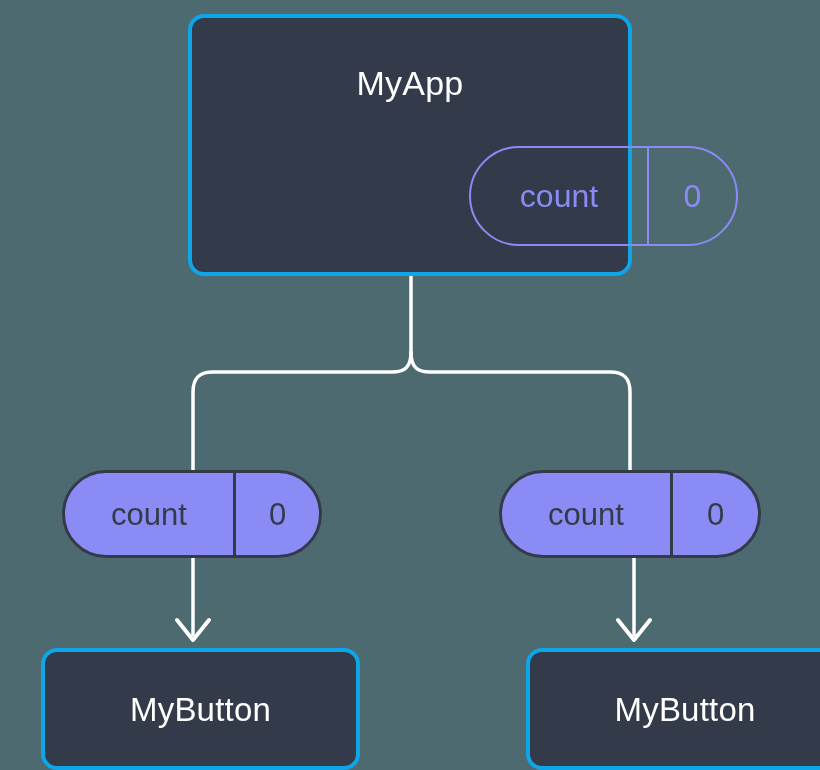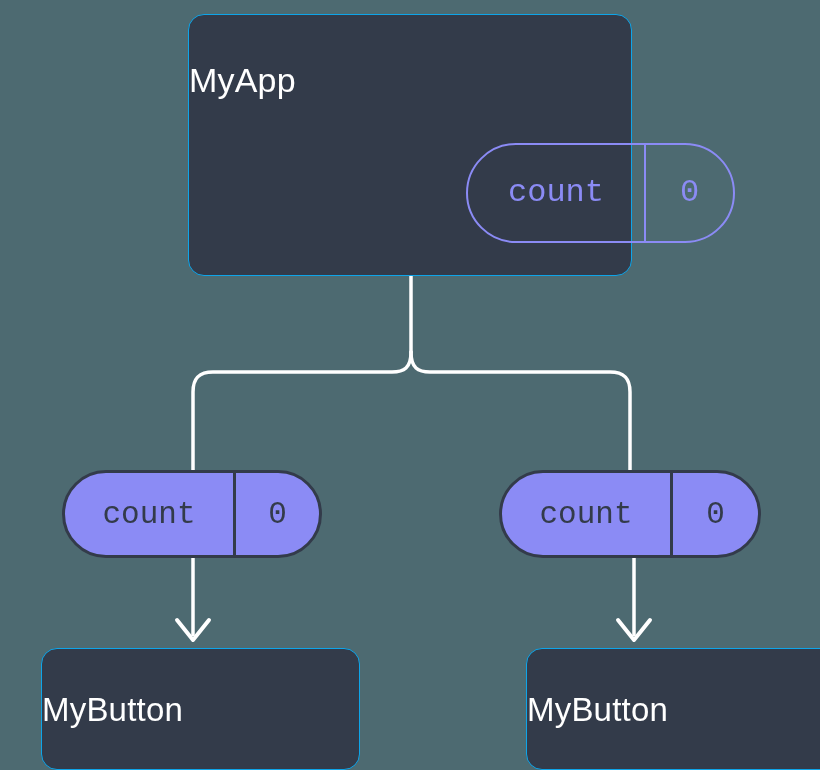--- a/index.html
+++ b/index.html
@@ -27,25 +27,25 @@
     width: 820px;
     height: 770px;
     pointer-events: none;
   }
 
   
   .comp-box {
     position: absolute;
     box-sizing: border-box;
     background: #333b4a;
-    border: 1px solid #0ea5e9;
+    border: 4px solid #0ea5e9;
     border-radius: 16px;
     display: flex;
     flex-direction: column;
-    align-items: flex-start;
+    align-items: center;
   }
   .comp-title {
     color: #ffffff;
     font-size: 34px;
     font-weight: 400;
     letter-spacing: 0.2px;
     line-height: 1;
     white-space: nowrap;
   }
 
@@ -90,21 +90,20 @@
     align-items: stretch;
     border-radius: 999px;
     overflow: hidden;
   }
   .pill-key, .pill-val {
     display: flex;
     align-items: center;
     justify-content: center;
     line-height: 1;
     white-space: nowrap;
-    font-family: Liberation Mono, monospace;
   }
 
   
   .pill-outline {
     border: 2px solid #8b8bf5;
     background: transparent;
   }
   .pill-outline .pill-key {
     flex: 0 0 176px;
     color: #8b8bf5;

